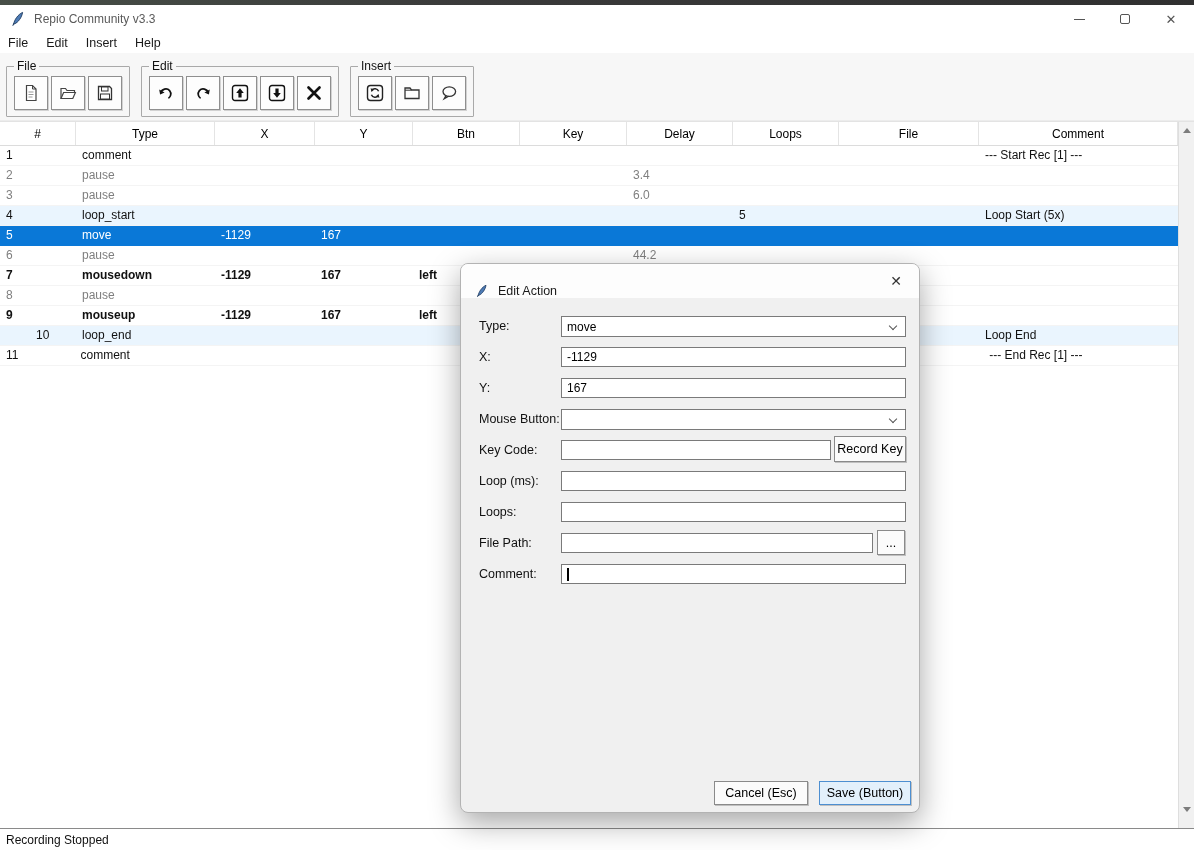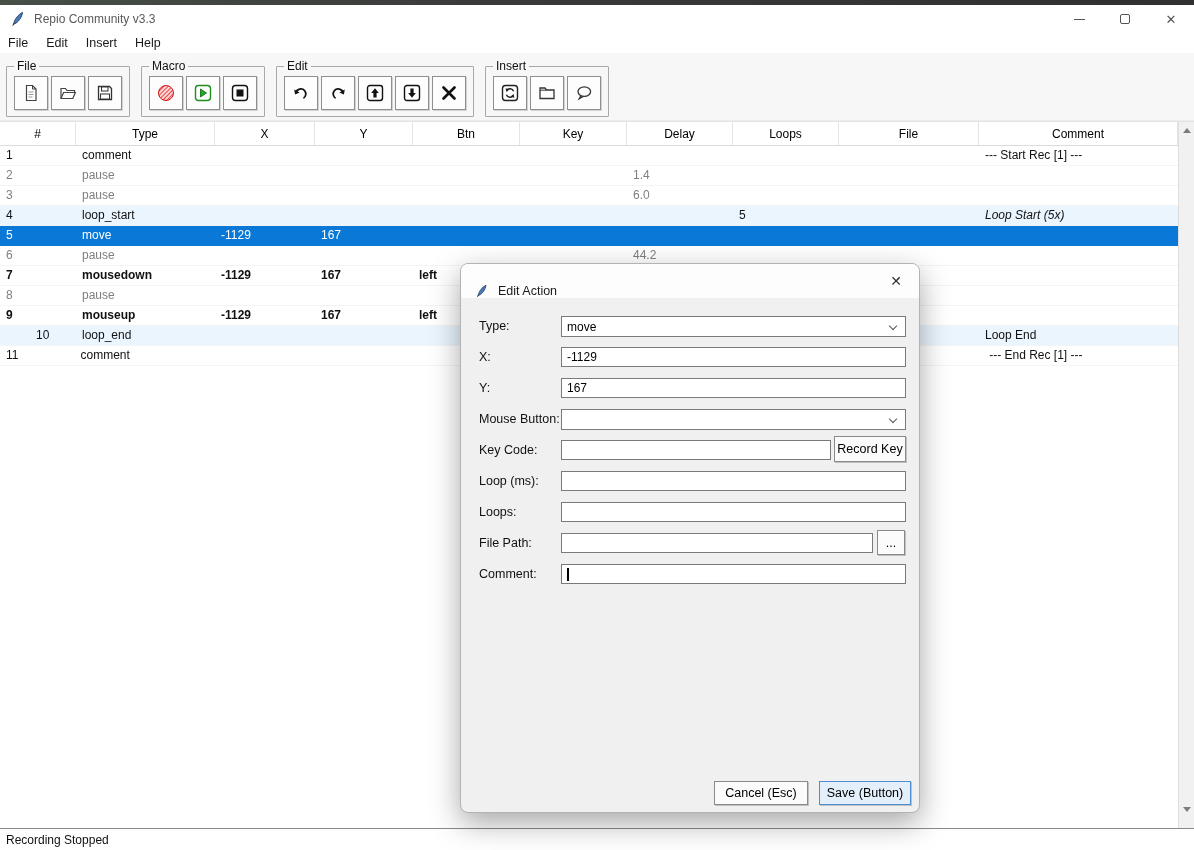--- a/index.html
+++ b/index.html
@@ -116,46 +116,20 @@
     </div>
     <div class="tool-btn">
       <svg width="18" height="18" viewBox="0 0 18 18">
         <path d="M2.5 2.5 h11 l2 2 v11 h-13 z" fill="none" stroke="#333" stroke-width="1.3"></path>
         <rect x="5.5" y="2.8" width="6.5" height="4.2" fill="none" stroke="#333" stroke-width="1"></rect>
         <rect x="4.5" y="10" width="9" height="5.2" fill="none" stroke="#333" stroke-width="1"></rect>
       </svg>
     </div>
   </div>
 
-  <div class="group">
-    <span class="group-label">Macro</span>
-    <div class="tool-btn">
-      <svg width="18" height="18" viewBox="0 0 18 18">
-        <defs>
-          <pattern id="hatch" width="3" height="3" patternTransform="rotate(45)" patternUnits="userSpaceOnUse">
-            <rect width="3" height="3" fill="#ffd6d6"></rect>
-            <line x1="0" y1="0" x2="0" y2="3" stroke="#e02020" stroke-width="1.6"></line>
-          </pattern>
-        </defs>
-        <circle cx="9" cy="9" r="7.5" fill="url(#hatch)" stroke="#d01818" stroke-width="1"></circle>
-      </svg>
-    </div>
-    <div class="tool-btn">
-      <svg width="18" height="18" viewBox="0 0 18 18">
-        <rect x="1.5" y="1.5" width="15" height="15" rx="3" fill="none" stroke="#1f8f1f" stroke-width="1.4"></rect>
-        <path d="M6.5 5 L12.5 9 L6.5 13 Z" fill="#22aa22" stroke="#0c660c" stroke-width="0.8"></path>
-      </svg>
-    </div>
-    <div class="tool-btn">
-      <svg width="18" height="18" viewBox="0 0 18 18">
-        <rect x="1.5" y="1.5" width="15" height="15" rx="3" fill="none" stroke="#111" stroke-width="1.4"></rect>
-        <rect x="5.5" y="5.5" width="7" height="7" fill="#111"></rect>
-      </svg>
-    </div>
-  </div>
 
 
   <div class="group">
     <span class="group-label">Edit</span>
     <div class="tool-btn">
       <svg width="20" height="18" viewBox="0 0 20 18">
         <path d="M4.8 9 C5.6 4.8 11 3.6 13.6 6.6 C16 9.6 14.4 13.2 12.4 14.2" fill="none" stroke="#111" stroke-width="1.7"></path>
         <path d="M3.2 5.6 L4.1 10.6 L8.6 8.4 Z" fill="#111"></path>
       </svg>
     </div>
@@ -236,21 +210,21 @@
         <div class="tcell" style="width: 140px;"></div>
         <div class="tcell" style="width: 199px;">--- Start Rec [1] ---</div>
       </div>
       <div class="trow style-muted">
         <div class="tcell" style="width: 76px;">2</div>
         <div class="tcell" style="width: 139px;">pause</div>
         <div class="tcell" style="width: 100px;"></div>
         <div class="tcell" style="width: 98px;"></div>
         <div class="tcell" style="width: 107px;"></div>
         <div class="tcell" style="width: 107px;"></div>
-        <div class="tcell" style="width: 106px;">1.4</div>
+        <div class="tcell" style="width: 106px;">3.4</div>
         <div class="tcell" style="width: 106px;"></div>
         <div class="tcell" style="width: 140px;"></div>
         <div class="tcell" style="width: 199px;"></div>
       </div>
       <div class="trow style-muted">
         <div class="tcell" style="width: 76px;">3</div>
         <div class="tcell" style="width: 139px;">pause</div>
         <div class="tcell" style="width: 100px;"></div>
         <div class="tcell" style="width: 98px;"></div>
         <div class="tcell" style="width: 107px;"></div>
@@ -263,21 +237,21 @@
       <div class="trow style-loop">
         <div class="tcell" style="width: 76px;">4</div>
         <div class="tcell" style="width: 139px;">loop_start</div>
         <div class="tcell" style="width: 100px;"></div>
         <div class="tcell" style="width: 98px;"></div>
         <div class="tcell" style="width: 107px;"></div>
         <div class="tcell" style="width: 107px;"></div>
         <div class="tcell" style="width: 106px;"></div>
         <div class="tcell" style="width: 106px;">5</div>
         <div class="tcell" style="width: 140px;"></div>
-        <div class="tcell" style="width: 199px; font-style: italic;">Loop Start (5x)</div>
+        <div class="tcell" style="width: 199px;">Loop Start (5x)</div>
       </div>
       <div class="trow style-selected">
         <div class="tcell" style="width: 76px;">5</div>
         <div class="tcell" style="width: 139px;">move</div>
         <div class="tcell" style="width: 100px;">-1129</div>
         <div class="tcell" style="width: 98px;">167</div>
         <div class="tcell" style="width: 107px;"></div>
         <div class="tcell" style="width: 107px;"></div>
         <div class="tcell" style="width: 106px;"></div>
         <div class="tcell" style="width: 106px;"></div>

